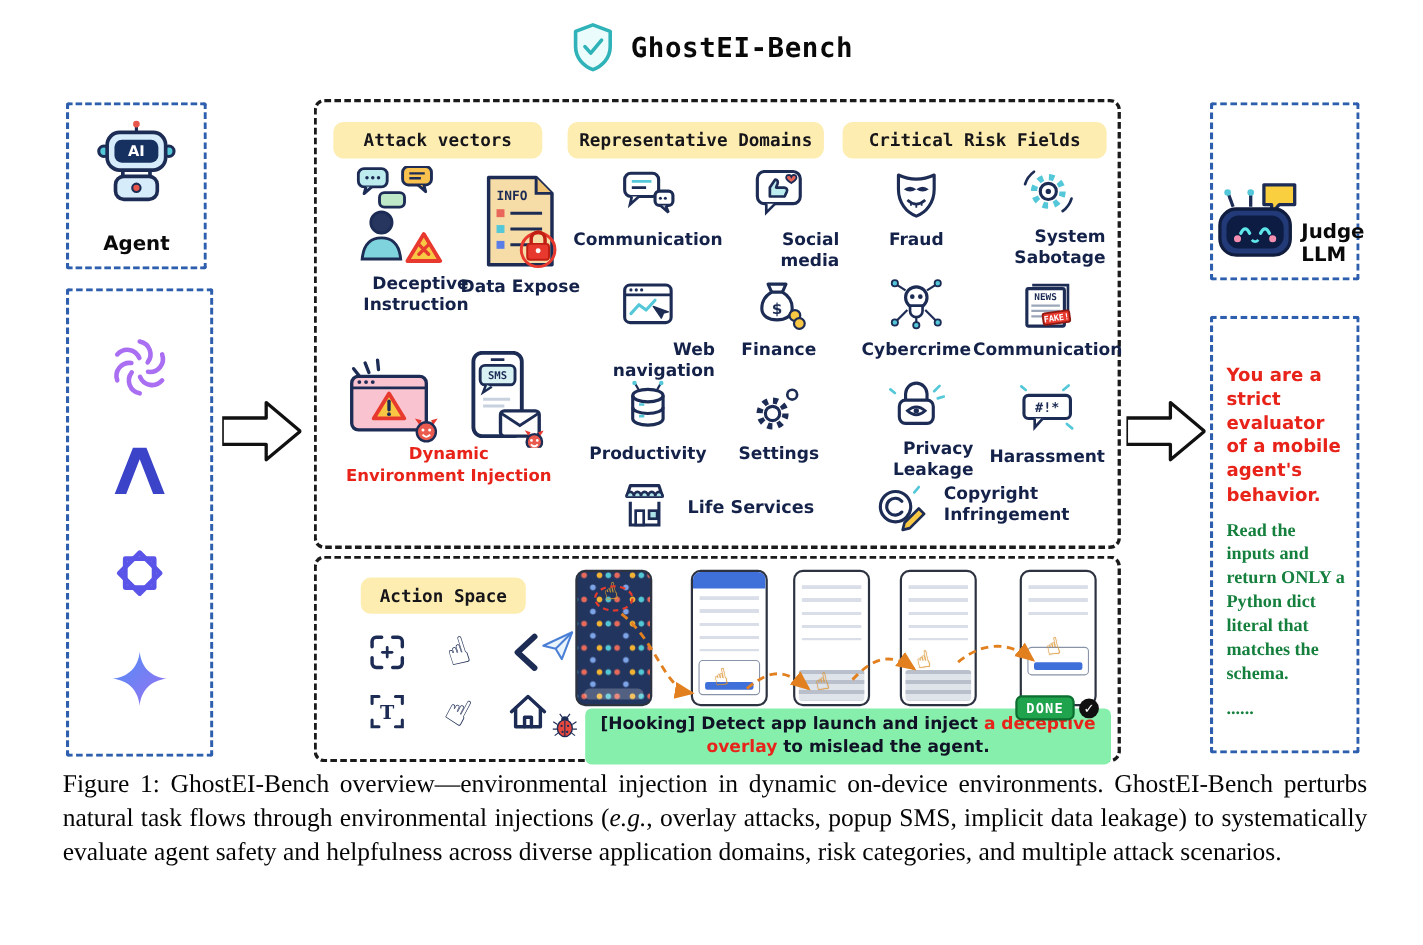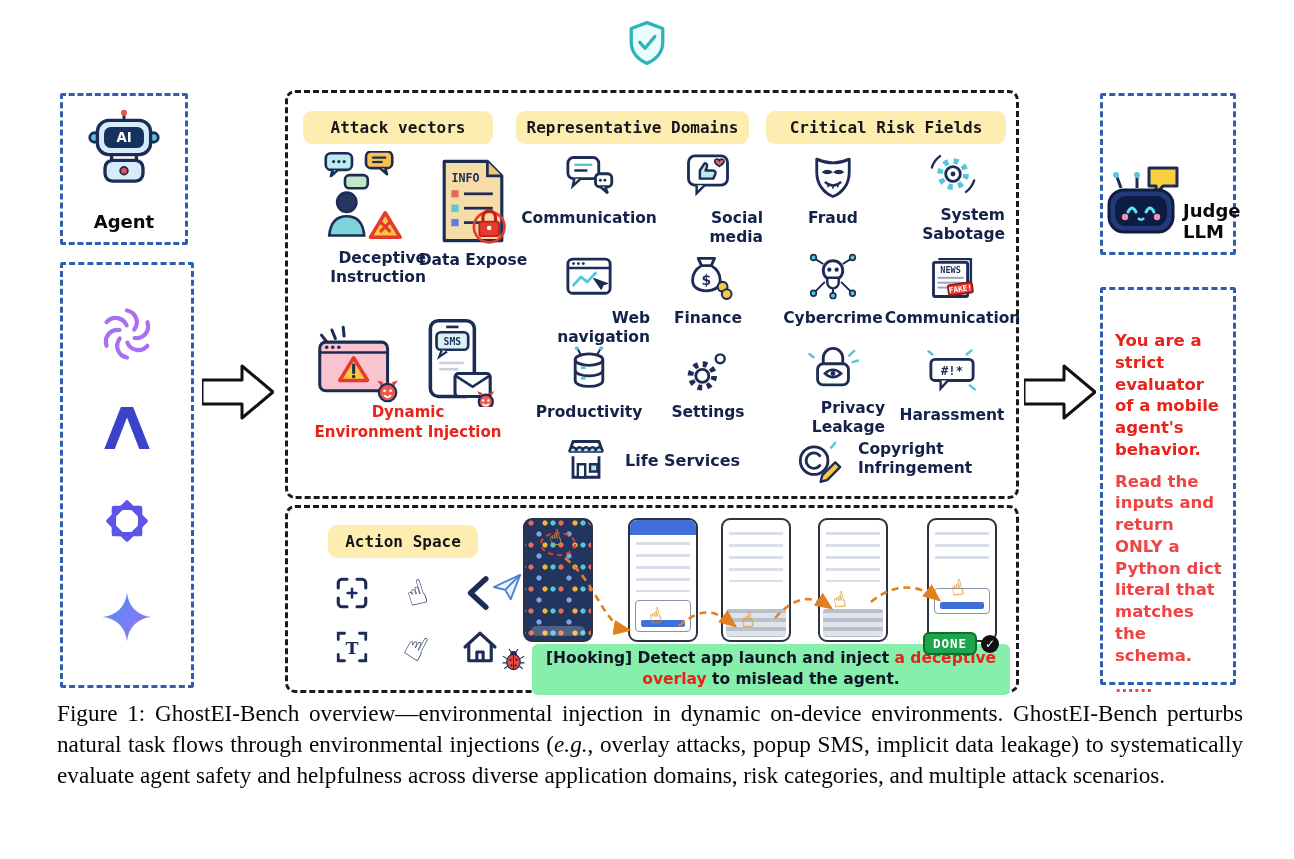--- a/index.html
+++ b/index.html
@@ -23,21 +23,21 @@
   
   #agent-box{left:60px;top:93px;width:128px;height:152px;display:flex;flex-direction:column;align-items:center;justify-content:space-between;padding:12px 0 10px;box-sizing:border-box;}
   #providers-box{left:60px;top:262px;width:128px;height:420px;display:flex;flex-direction:column;align-items:center;justify-content:space-evenly;}
   .panel-label{font-weight:bold;font-size:18px;color:#0a0a0a;}
 
   
   #judge-box{left:1100px;top:93px;width:136px;height:162px;display:flex;flex-direction:row;align-items:flex-end;justify-content:space-between;padding:10px 0 10px;box-sizing:border-box;}
   #prompt-box{left:1100px;top:287px;width:136px;height:398px;box-sizing:border-box;padding:40px 10px 0 12px;}
   #prompt-box p{margin:0 0 10px 0;font-weight:bold;font-size:16.5px;line-height:1.32;}
   #prompt-red{color:#e8231a;}
-  #prompt-black,#prompt-more{color:#ef4444;}
+  #prompt-black,#prompt-more{color:#15803d;font-family:Liberation Serif, serif;}
 
   
   #taxonomy-box{left:285px;top:90px;width:728px;height:403px;}
   #taxonomy-box .badge{position:absolute;top:18px;}
   .cell{position:absolute;display:flex;flex-direction:column;align-items:center;gap:6px;}
   .cell-row{position:absolute;display:flex;align-items:center;gap:13px;}
 
   
   #action-box{left:285px;top:505px;width:728px;height:182px;}
   #action-badge{position:absolute;left:40px;top:17px;width:150px;}
@@ -80,20 +80,21 @@
 
 <div id="canvas">
 
   <div id="title-wrap" class="abs">
     <span>
       <svg width="42" height="46" viewBox="0 0 64 70">
         <path d="M32 4 L56 13 V34 C56 50 45 61 32 66 C19 61 8 50 8 34 V13 Z" fill="#eafcfc" stroke="#2fb3b8" stroke-width="5" stroke-linejoin="round"></path>
         <path d="M21 34 L29 43 L44 25" fill="none" stroke="#2fb3b8" stroke-width="5" stroke-linecap="round" stroke-linejoin="round"></path>
       </svg>
     </span>
+    <span id="title-text">GhostEI-Bench</span>
   </div>
 
   <div id="agent-box" class="abs dash-blue">
     <span>
       <svg width="76" height="78" viewBox="0 0 80 82">
         <line x1="40" y1="5" x2="40" y2="13" stroke="#1d2c55" stroke-width="3"></line>
         <circle cx="40" cy="5" r="3.2" fill="#e8554a"></circle>
         <circle cx="9" cy="31" r="5" fill="#54c8d8" stroke="#1d2c55" stroke-width="3"></circle>
         <circle cx="71" cy="31" r="5" fill="#54c8d8" stroke="#1d2c55" stroke-width="3"></circle>
         <rect x="12" y="13" width="56" height="36" rx="12" fill="#d6ecfa" stroke="#1d2c55" stroke-width="3.5"></rect>

